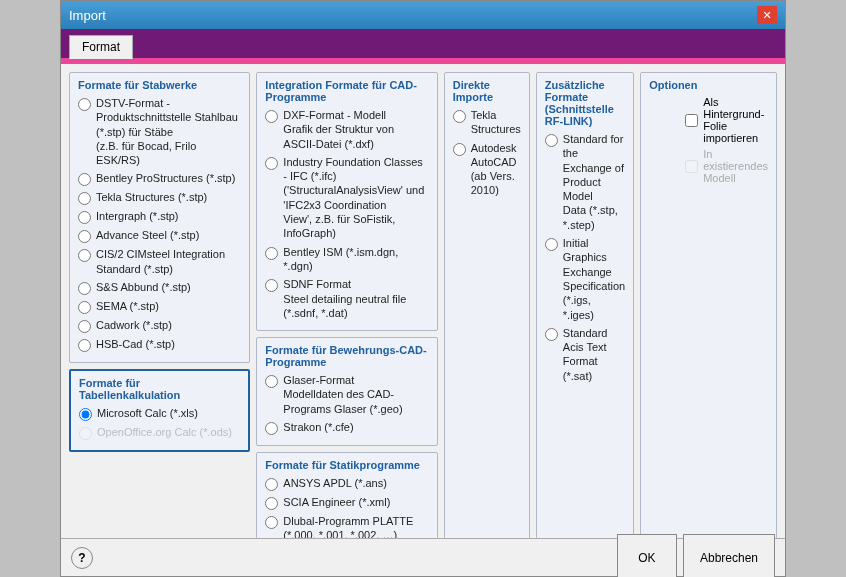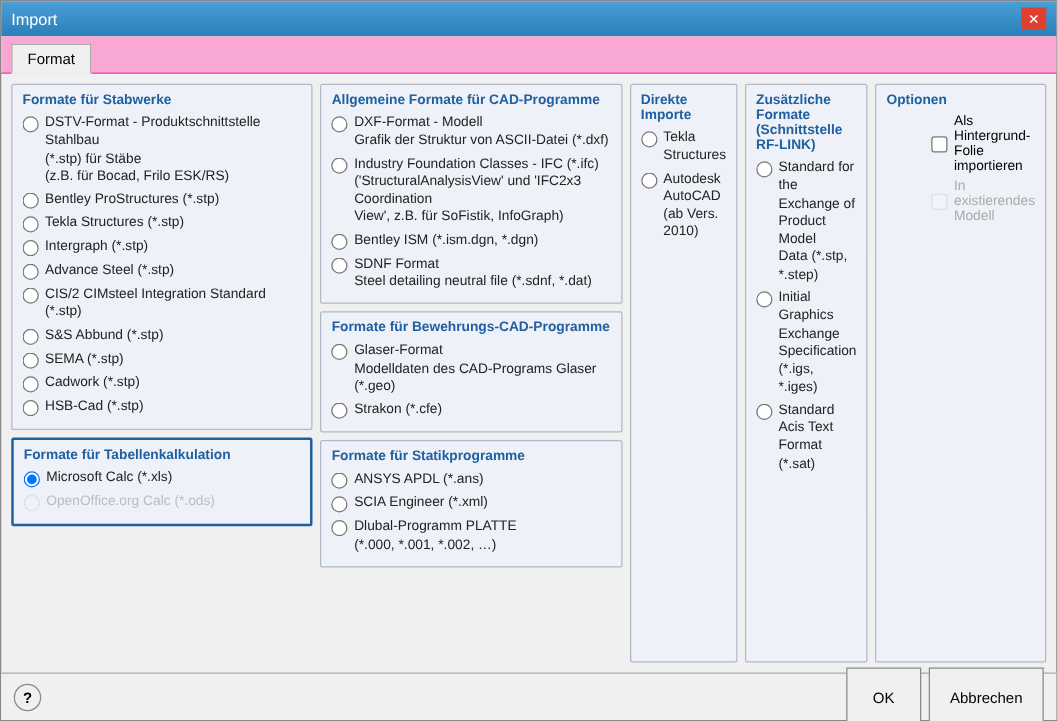--- a/index.html
+++ b/index.html
@@ -7,21 +7,21 @@
       font-family: 'Segoe UI', Tahoma, sans-serif;
       font-size: 12px;
       background: #c0c0c0;
       display: flex;
       align-items: center;
       justify-content: center;
       width: 846px;
       height: 577px;
     }
     .window {
-      width: 846px;
+      width: 726px;
       height: 577px;
       background: #f0f0f0;
       border: 1px solid #888;
       display: flex;
       flex-direction: column;
       justify-content: space-between;
     }
     .title-bar {
       background: linear-gradient(to bottom, #4a9fd8, #2a7fb8);
       color: white;
@@ -42,23 +42,23 @@
       color: white;
       width: 20px;
       height: 18px;
       cursor: pointer;
       font-size: 11px;
       display: flex;
       align-items: center;
       justify-content: center;
     }
     .tab-bar {
-      background: #f9a8d4;
+      background: #701a75;
       padding: 6px 8px 0 8px;
-      border-bottom: 1px solid #ec4899;
+      border-bottom: 6px solid #ec4899;
       flex-shrink: 0;
     }
     .tab {
       display: inline-block;
       padding: 4px 12px;
       background: #f0f0f0;
       border: 1px solid #aaa;
       border-bottom: 1px solid #f0f0f0;
       font-size: 12px;
       cursor: pointer;
@@ -226,21 +226,21 @@
         </div>
         <div class="radio-item" style="opacity:0.5;">
           <input type="radio" name="format" id="ods" disabled="" style="">
           <label for="ods" style="color:#888;">OpenOffice.org Calc (*.ods)</label>
         </div>
       </div>
     </div>
 
     <div style="grid-column:2; grid-row:1/3; display:flex; flex-direction:column; gap:6px;">
       <div class="section">
-        <div class="section-title">Allgemeine Formate für CAD-Programme</div>
+        <div class="section-title">Integration Formate für CAD-Programme</div>
         <div class="radio-item">
           <input type="radio" name="format" id="dxf" style="">
           <label for="dxf">DXF-Format - Modell<br>Grafik der Struktur von ASCII-Datei (*.dxf)</label>
         </div>
         <div class="radio-item">
           <input type="radio" name="format" id="ifc" style="">
           <label for="ifc">Industry Foundation Classes - IFC (*.ifc)<br>('StructuralAnalysisView' und 'IFC2x3 Coordination<br>View', z.B. für SoFistik, InfoGraph)</label>
         </div>
         <div class="radio-item">
           <input type="radio" name="format" id="ism" style="">

